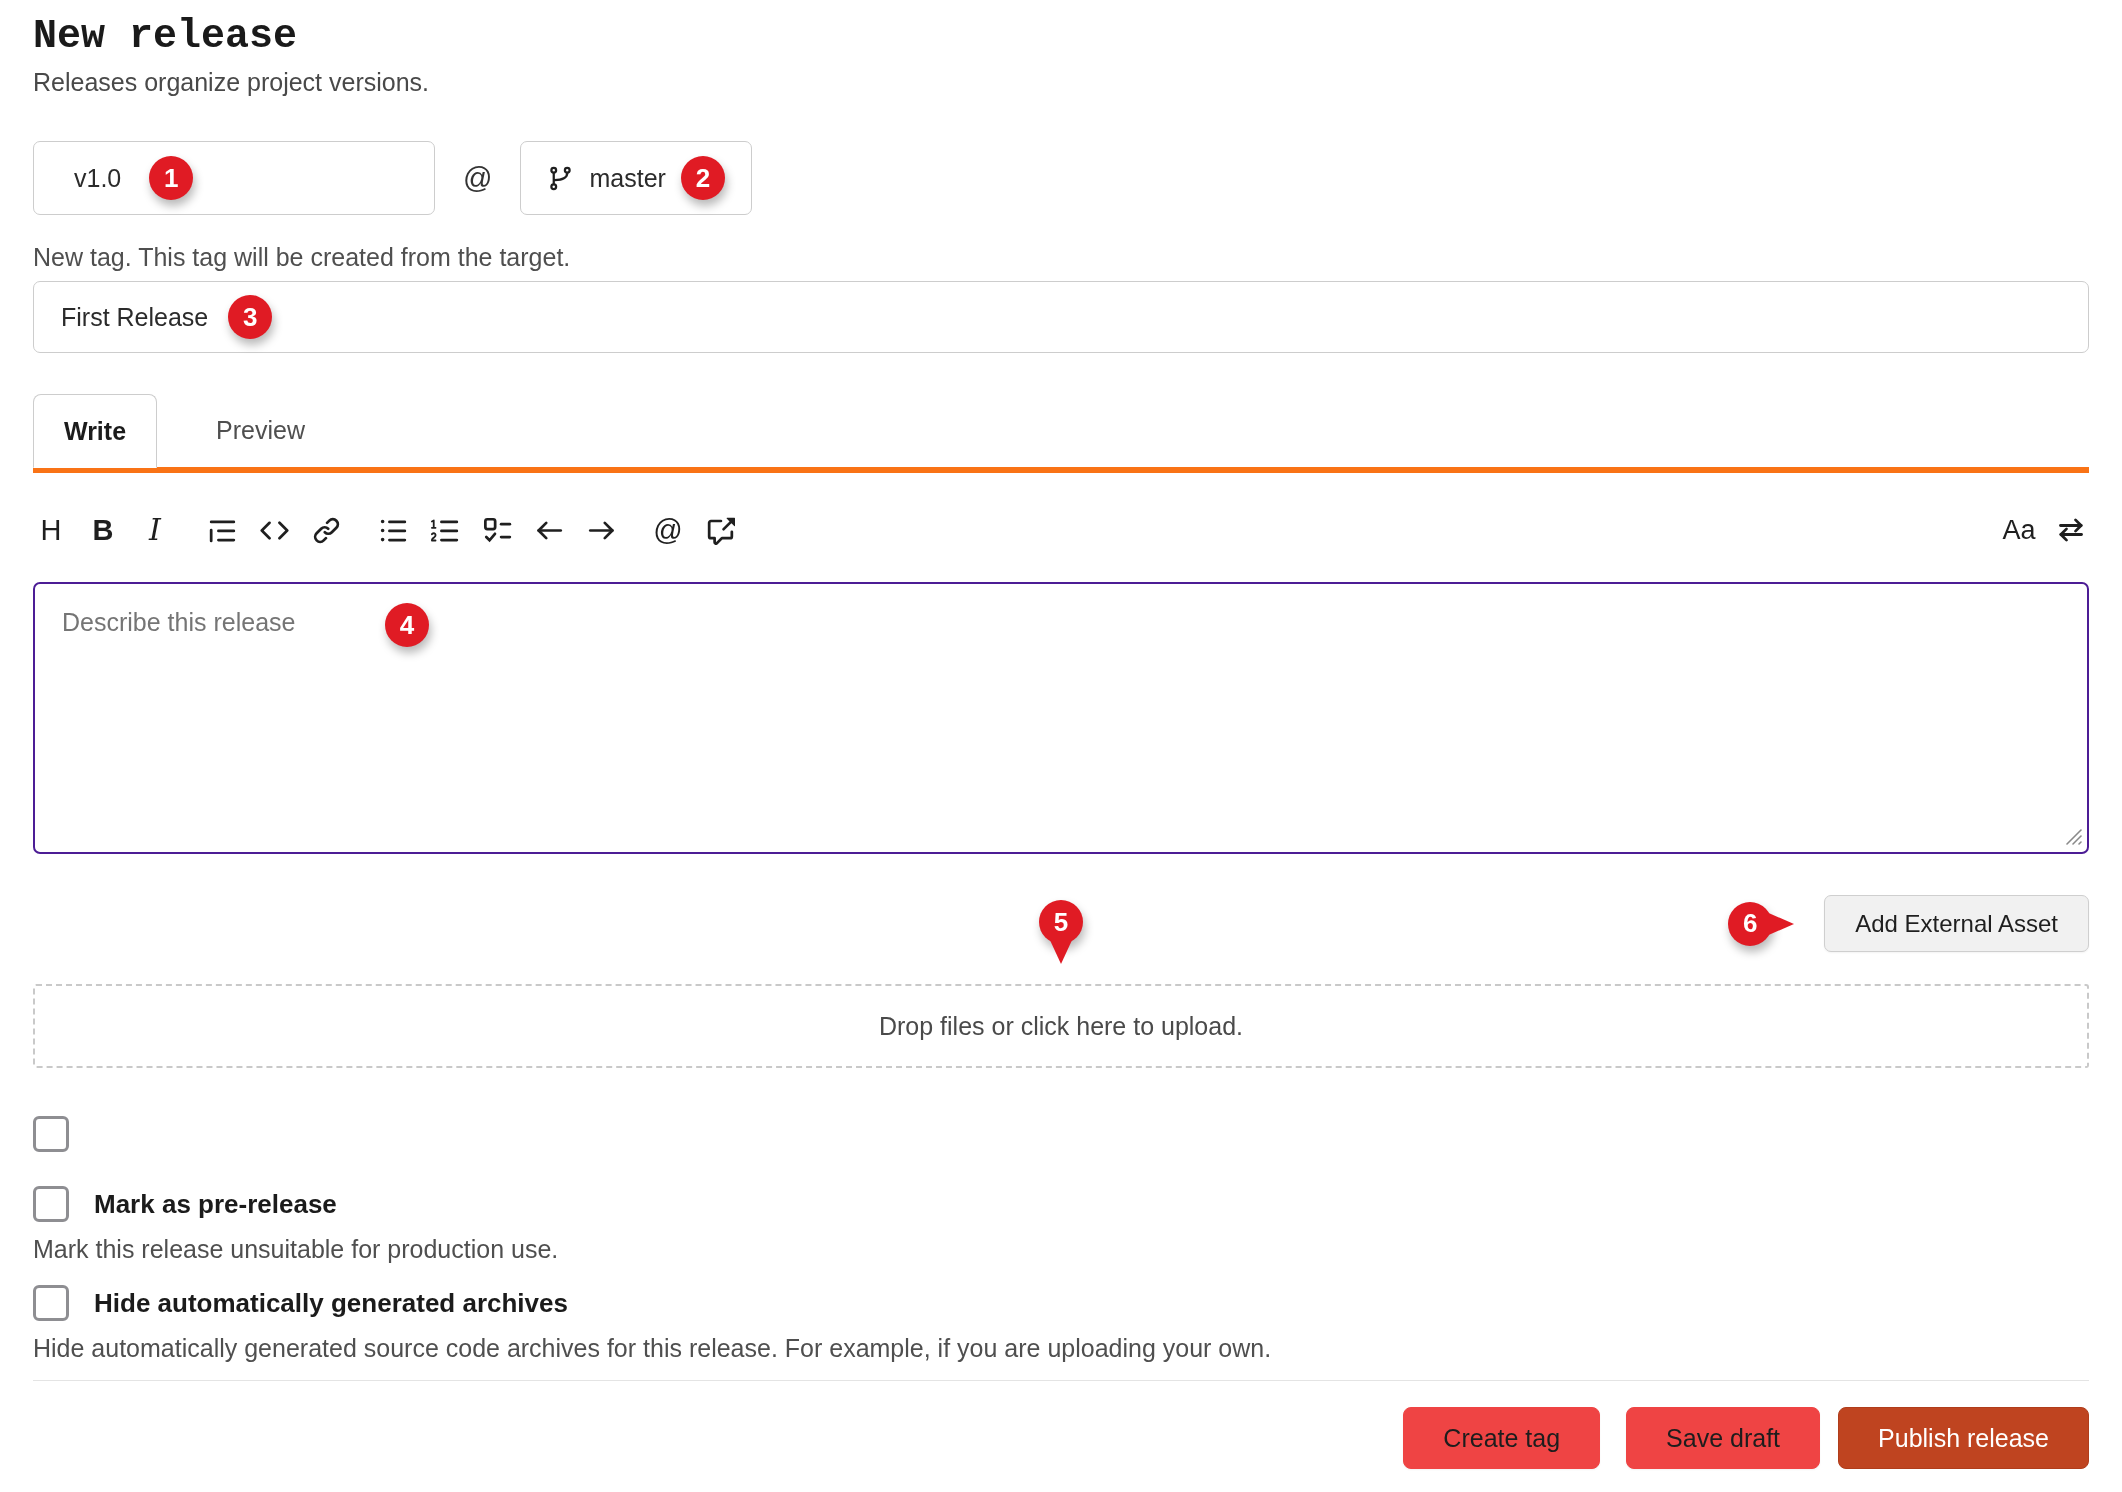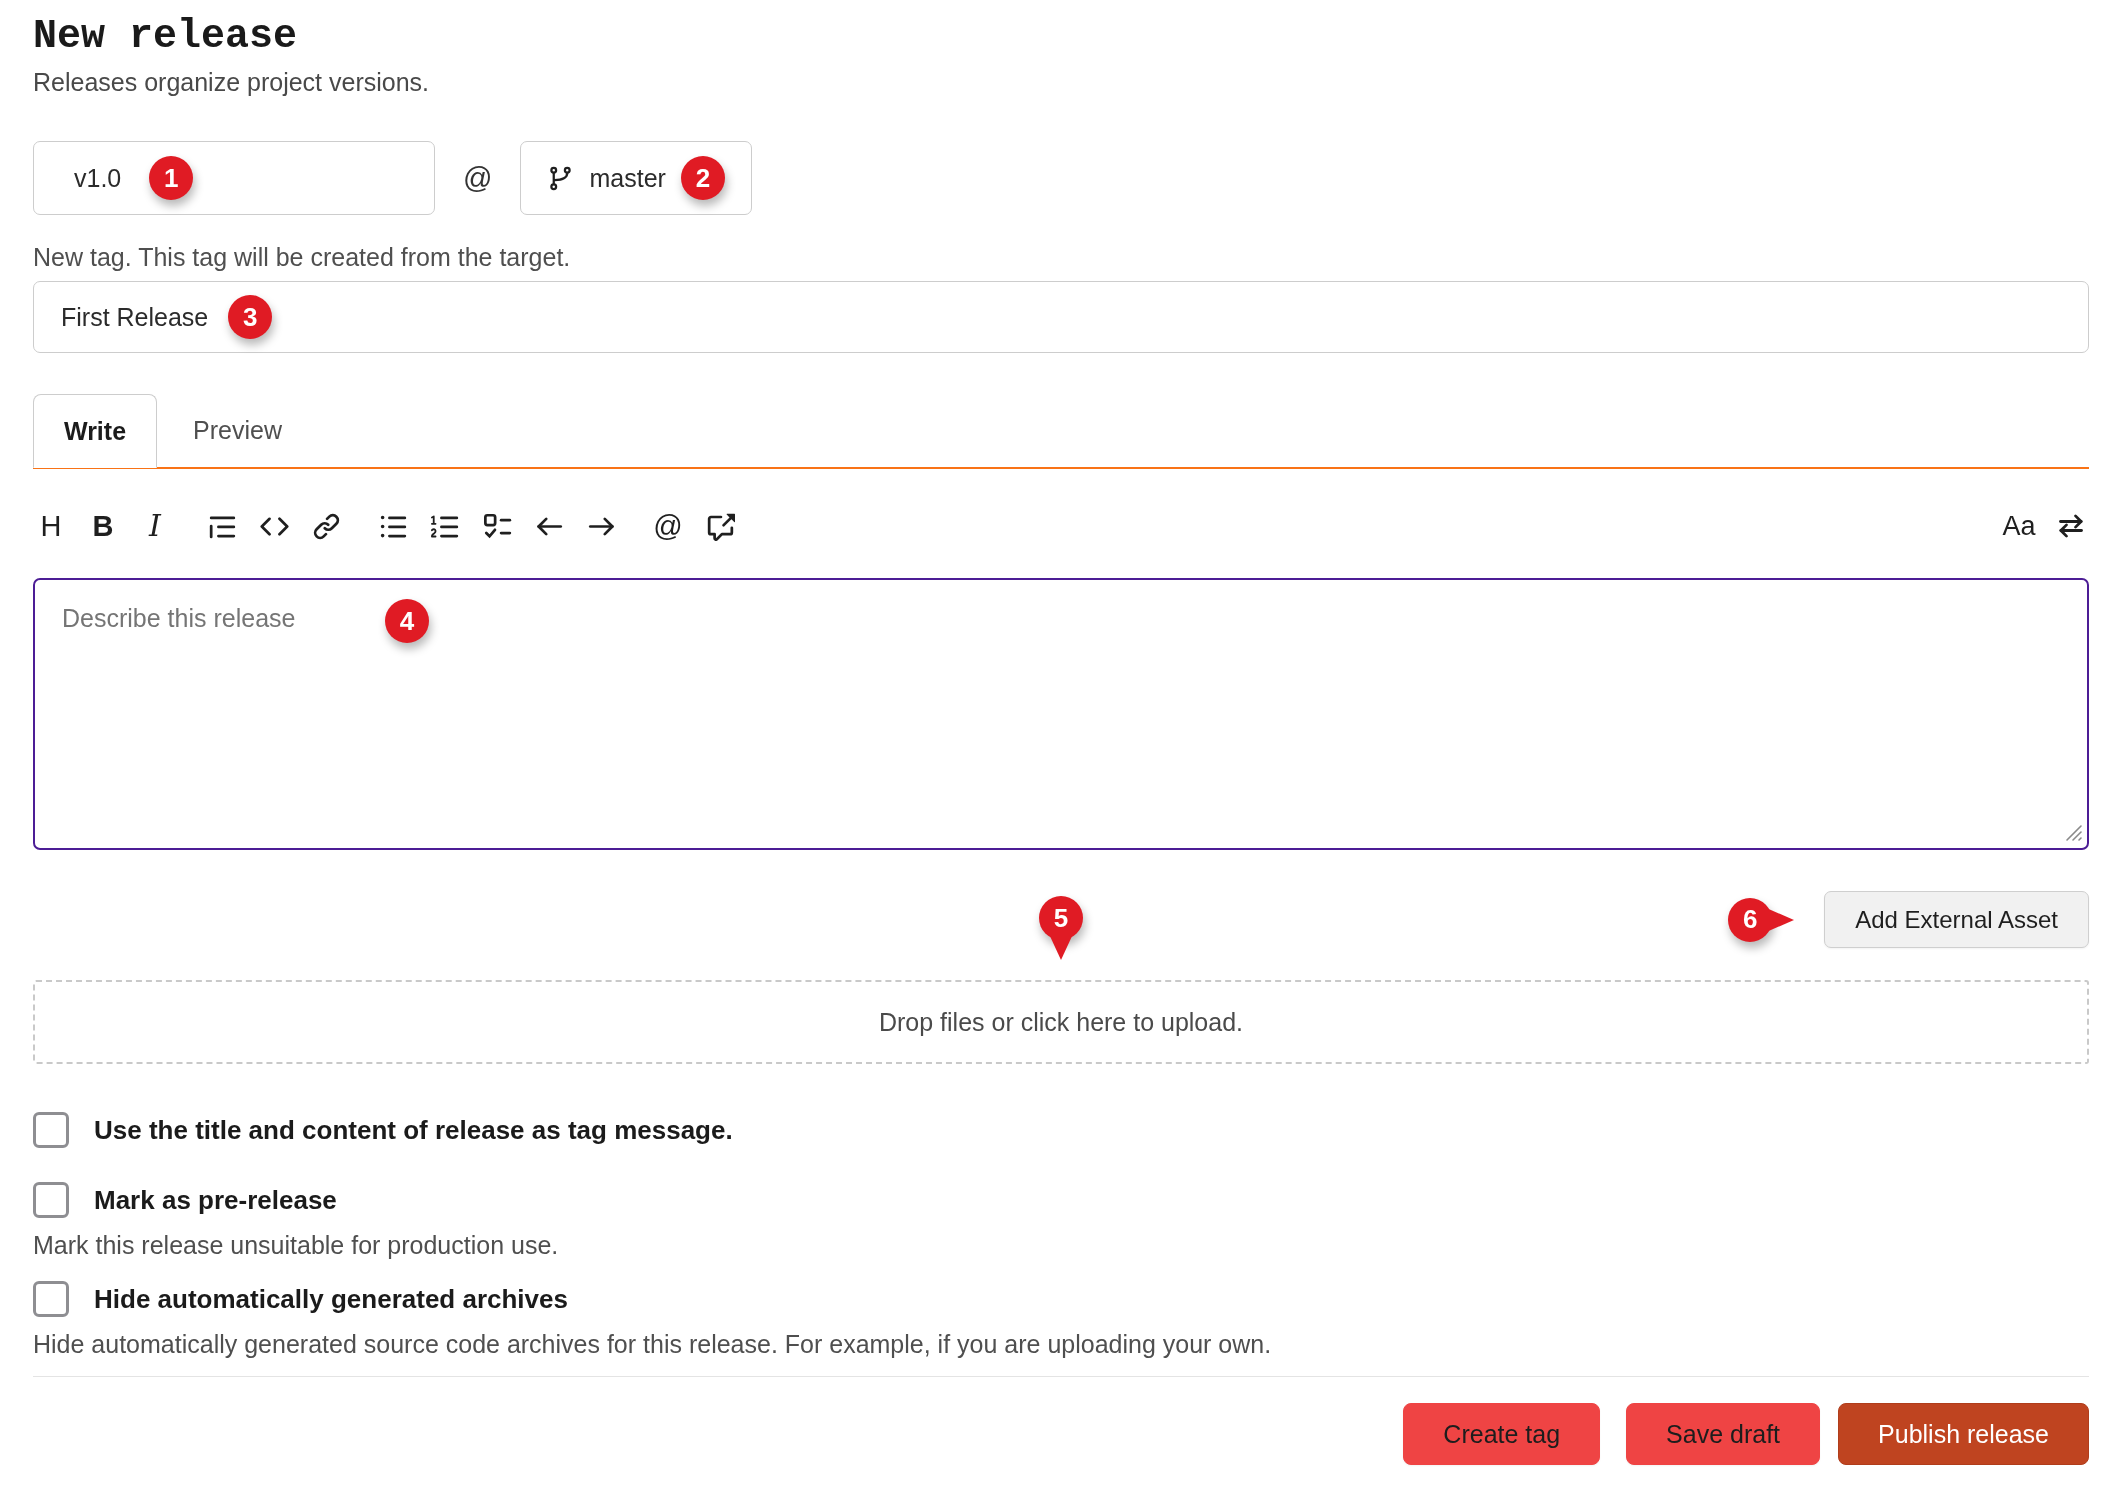--- a/index.html
+++ b/index.html
@@ -46,21 +46,21 @@
   .input-text { font-size:25px; color:#2b2b2b; }
   .at-sep { font-size:29px; color:#333; margin:0 28px; }
   .branch-btn {
     height:74px; padding:0 26px; gap:15px; cursor:pointer;
   }
   .branch-btn svg { display:block; }
   .helper { margin-top:26px; font-size:25px; color:#4f4f4f; line-height:32px; }
   .title-input { margin-top:8px; height:72px; width:100%; padding:0 27px; gap:20px; }
 
   
-  .tabs { display:flex; margin-top:40px; border-bottom:2px solid #f97316; align-items:flex-end; }
+  .tabs { display:flex; margin-top:40px; border-bottom:6px solid #f97316; align-items:flex-end;gap:23px; }
   .tab {
     height:74px; padding:0 30px; display:flex; align-items:center;
     font-size:25px; cursor:pointer;
   }
   .tab.active {
     border:1px solid #cdcdcd; border-bottom:1px solid #fff;
     margin-bottom:-1px; border-radius:8px 8px 0 0;
     font-weight:700; background:#fff; color:#1c1c1c;
   }
   .tab.inactive { color:#4f4f4f; padding:0 36px; }
@@ -272,21 +272,20 @@
   <span class="badge pin dropzone-pin">5</span>
   <div class="dropzone">
     <span>Drop files or click here to upload.</span>
   </div>
 </div>
 
 <div class="options">
   <div class="option">
     <div class="option-head">
       <span class="checkbox"></span>
-      <span class="option-label">Use the title and content of release as tag message.</span>
     </div>
   </div>
   <div class="option">
     <div class="option-head">
       <span class="checkbox"></span>
       <span class="option-label">Mark as pre-release</span>
     </div>
     <div class="option-desc">Mark this release unsuitable for production use.</div>
   </div>
   <div class="option tight">

